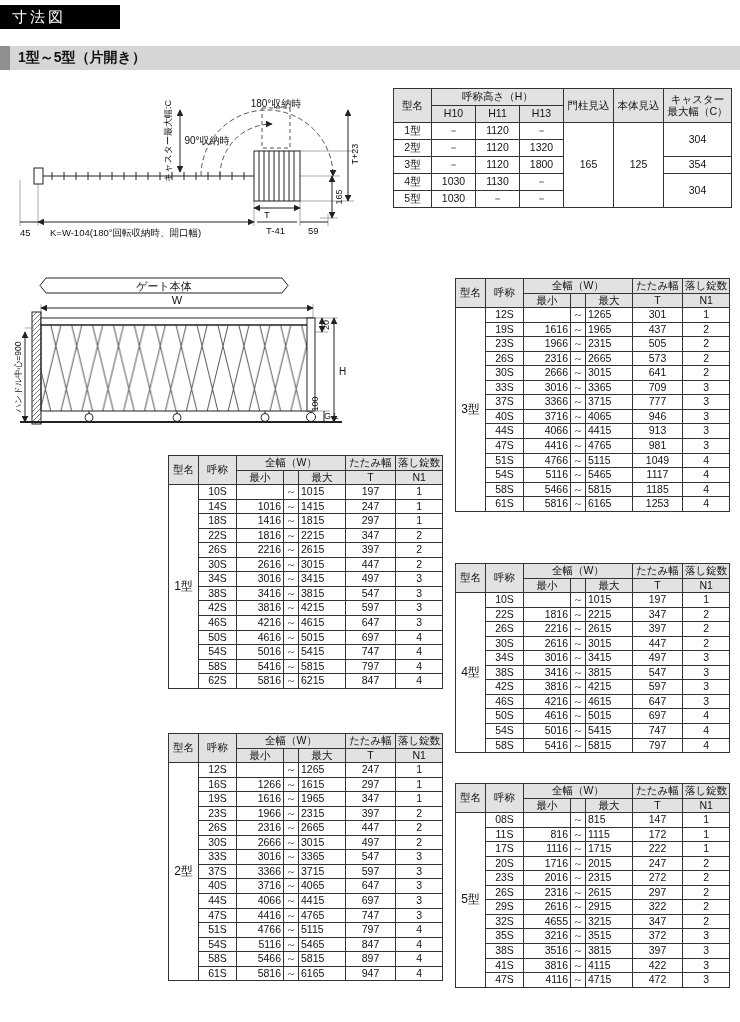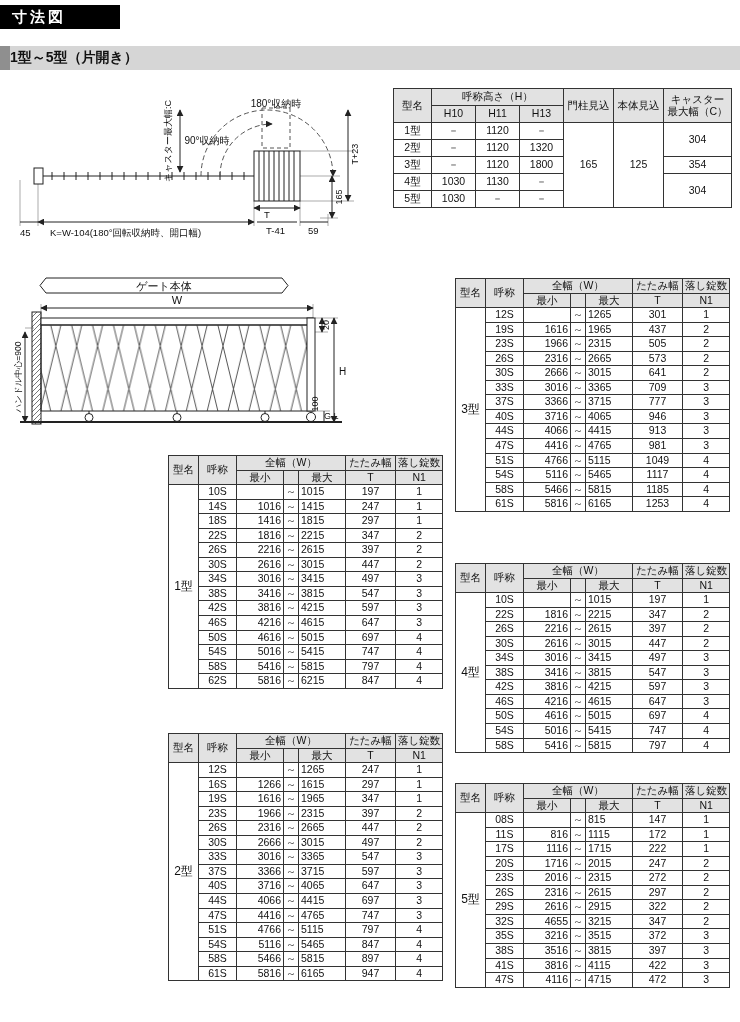--- a/index.html
+++ b/index.html
@@ -1,23 +1,23 @@
 <!DOCTYPE html>
 <html lang="ja"><head>
 <meta charset="utf-8">
 <style>
   *{box-sizing:border-box;margin:0;padding:0;}
   html,body{background:#fff;}
   .page{position:relative;width:740px;height:1022px;background:#fff;overflow:hidden;
         font-family:"Liberation Sans","DejaVu Sans",sans-serif;color:#111;}
   .title-bar{position:absolute;left:0;top:5px;width:120px;height:24px;background:#000;color:#fff;
-             font-weight:bold;font-size:15px;display:flex;align-items:center;padding-left:12px;letter-spacing:3px;}
+             font-weight:normal;font-size:15px;display:flex;align-items:center;padding-left:12px;letter-spacing:3px;}
   .subtitle-bar{position:absolute;left:0;top:46px;width:740px;height:24px;background:#d6d6d6;
                 border-left:10px solid #8f8f8f;display:flex;align-items:center;
-                font-weight:bold;font-size:14px;padding-left:0;}
+                font-weight:bold;font-size:14px;padding-left:8px;}
   .note{position:absolute;left:18px;top:82px;font-size:13px;}
   table{border-collapse:collapse;position:absolute;background:#fff;table-layout:fixed;}
   th,td{border:1px solid #333;font-size:10.5px;line-height:1.1;padding:1px 2px;text-align:center;
         overflow:hidden;white-space:nowrap;}
   th{background:#e2e2e2;font-weight:normal;}
   .spec-table th,.spec-table td{height:17px;}
   .spec-table th{white-space:normal;}
   .size-table th,.size-table td{height:14px;}
   .size-table td.c-min{text-align:right;padding-right:2px;}
   .size-table td.c-max{text-align:left;padding-left:2px;}

